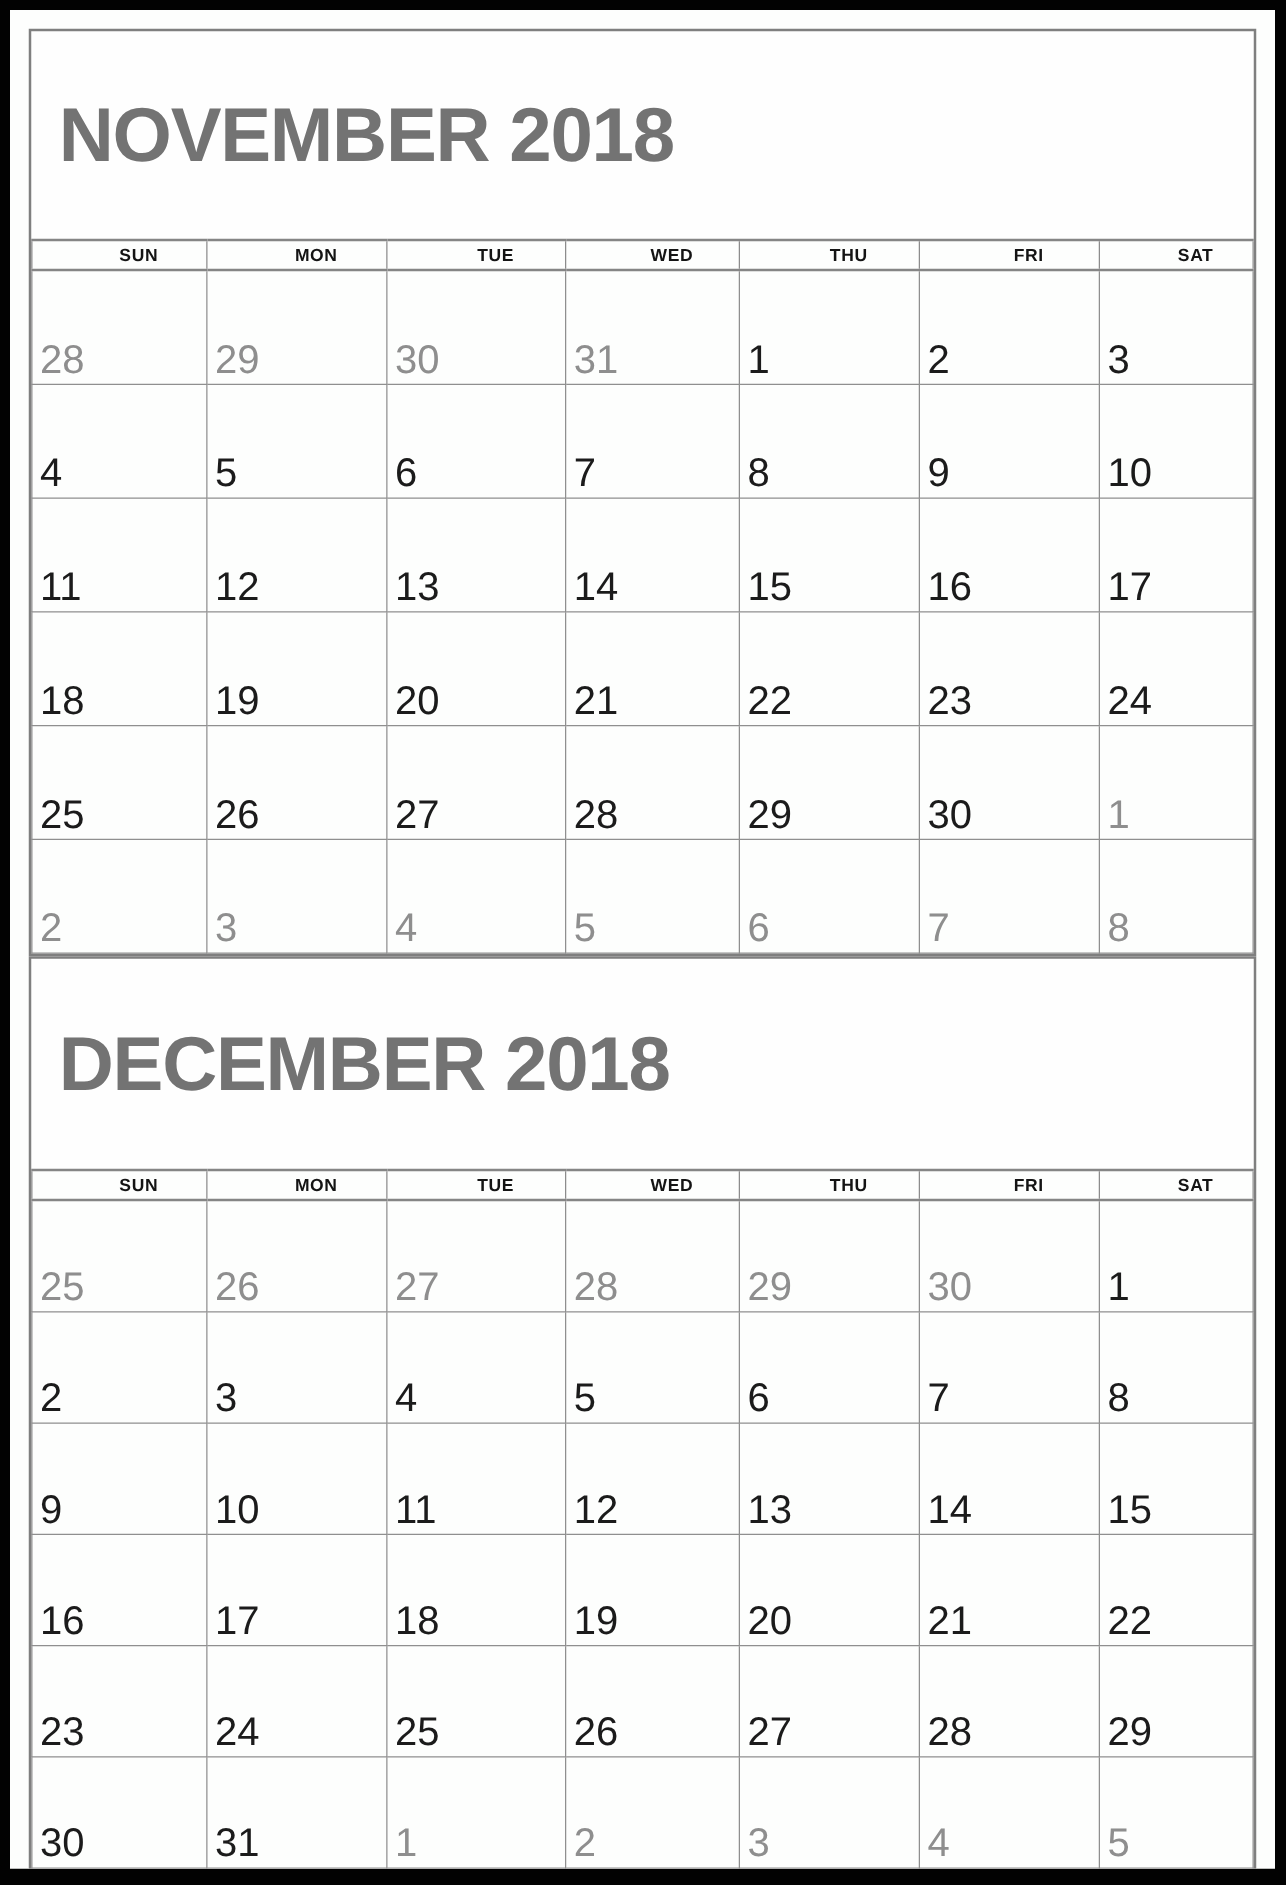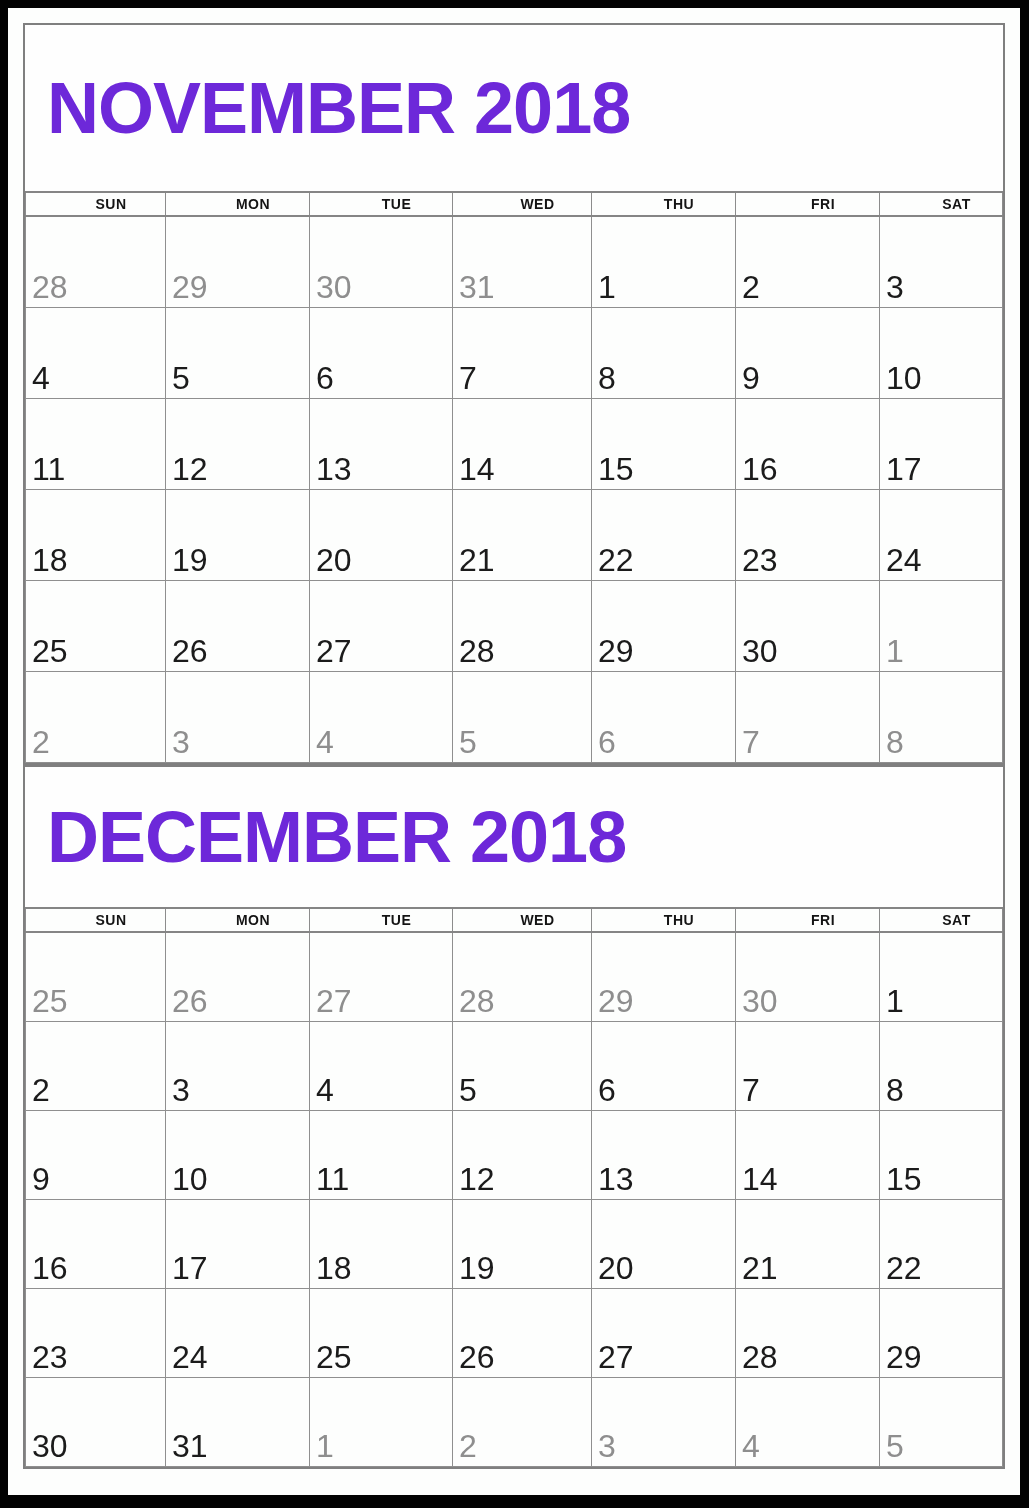--- a/index.html
+++ b/index.html
@@ -27,28 +27,28 @@
     border: 2px solid #7f7f7f;
     background: #fefefe;
   }
   .month-block.nov { top: 15px; }
   .month-block.dec { top: 757px; }
   .month-title {
     display: flex;
     align-items: center;
     padding-left: 22px;
     font-weight: bold;
-    font-size: 72px;
+    font-size: 61px;
     letter-spacing: -1px;
-    color: #6d28d9;
+    color: #737373;
     white-space: nowrap;
     overflow: hidden;
   }
   .nov .month-title { height: 166px; }
-  .dec .month-title { height: 140px; }
+  .dec .month-title { height: 168px; }
   .cal-table {
     width: 100%;
     border-collapse: collapse;
     table-layout: fixed;
   }
   .cal-table th {
     height: 20px;
     border: 1px solid #8c8c8c;
     border-top: 2px solid #858585;
     border-bottom: 2px solid #858585;

